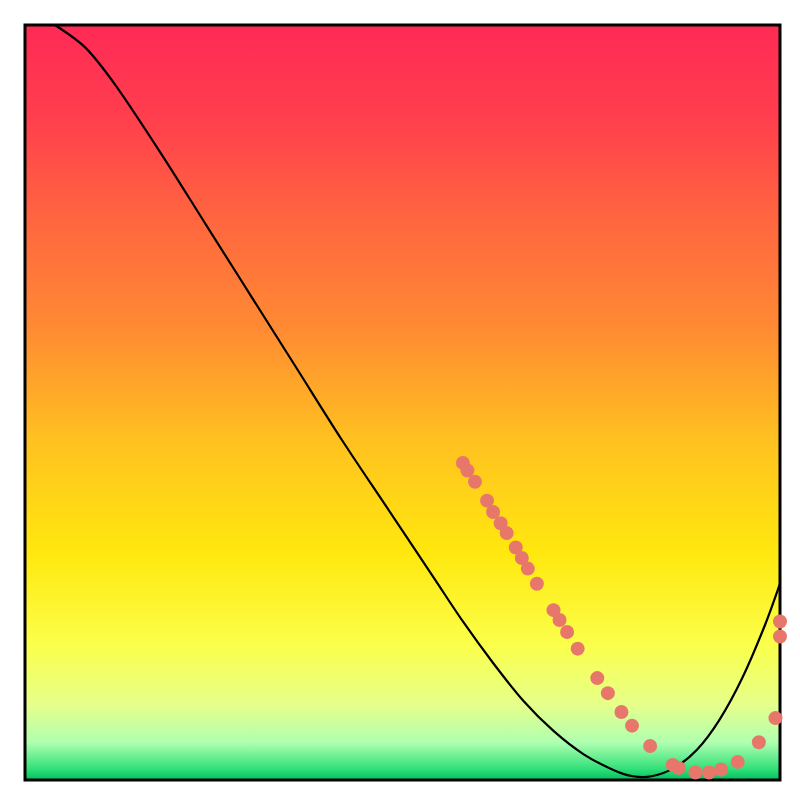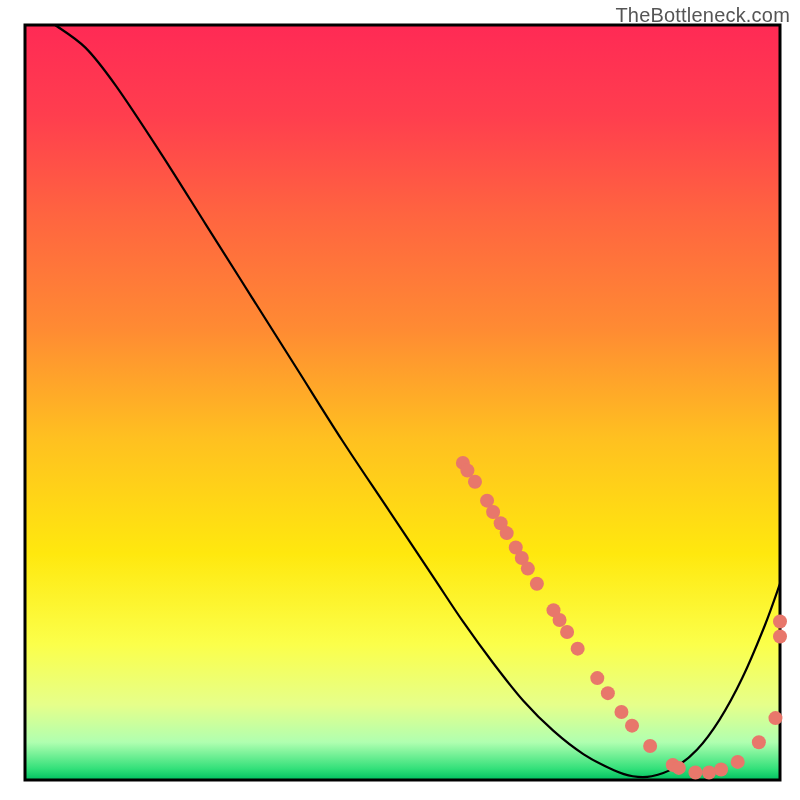--- a/index.html
+++ b/index.html
@@ -26,21 +26,20 @@
     z-index: 10;
   }
   svg {
     display: block;
   }
 </style>
 </head>
 <body>
 
 <div class="chart-container">
-  <div class="watermark">TheBottleneck.com</div>
   <svg id="chart-svg" width="800" height="800" viewBox="0 0 800 800">
     <defs>
       <linearGradient id="bg-grad" x1="0" y1="0" x2="0" y2="1">
           <stop offset="0%" stop-color="#ff2a55"></stop>
           <stop offset="12%" stop-color="#ff3e4e"></stop>
           <stop offset="25%" stop-color="#ff6440"></stop>
           <stop offset="40%" stop-color="#ff8a33"></stop>
           <stop offset="55.00000000000001%" stop-color="#ffc120"></stop>
           <stop offset="70%" stop-color="#ffe80e"></stop>
           <stop offset="82%" stop-color="#fbff4a"></stop>

